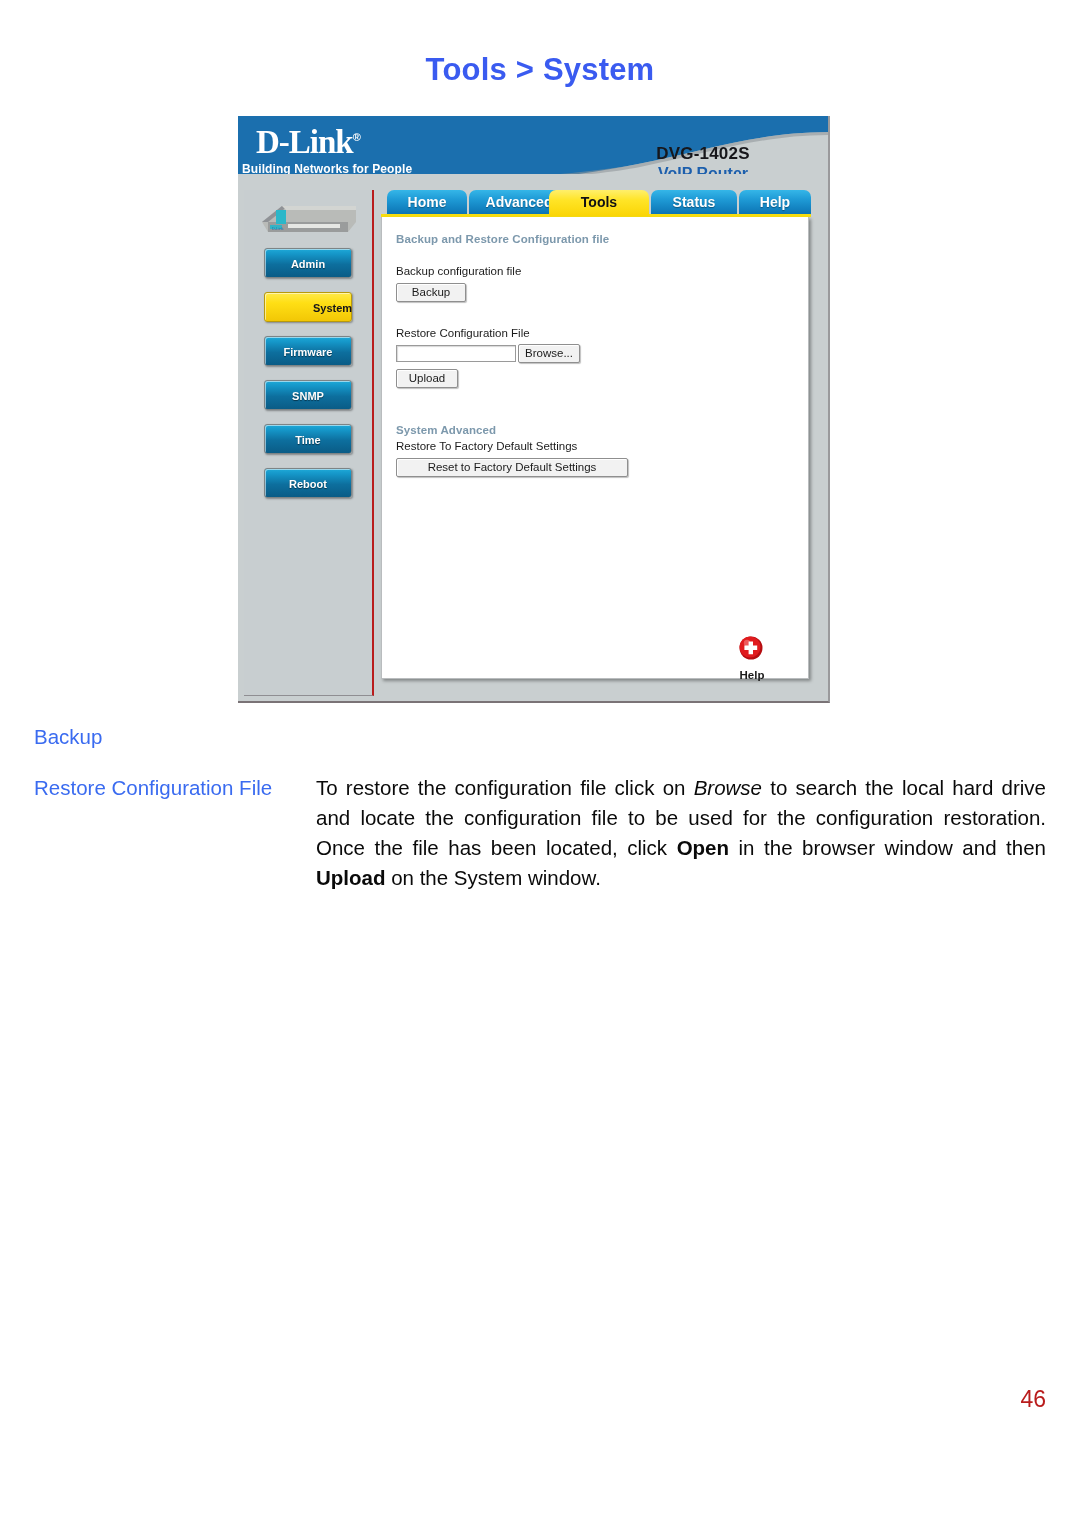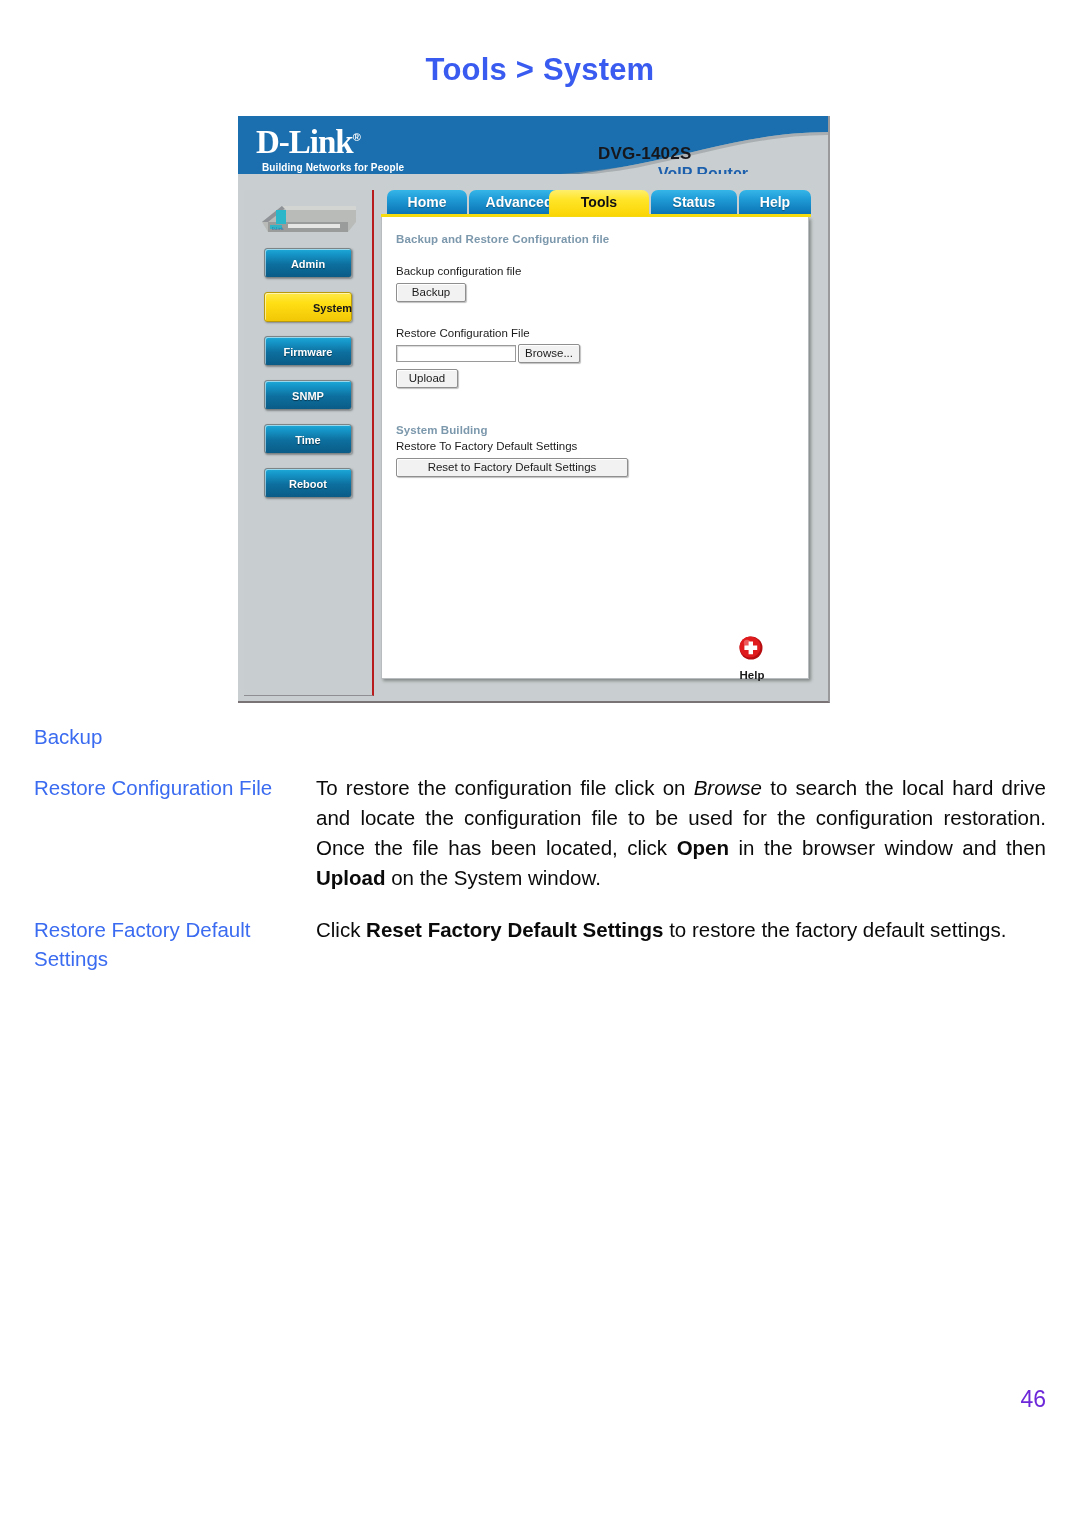--- a/index.html
+++ b/index.html
@@ -63,33 +63,34 @@
     letter-spacing: -1px;
     line-height: 1;
   }
   .dlink-logo .reg {
     font-size: 11px;
     vertical-align: super;
     font-family: "Liberation Sans", sans-serif;
   }
   .dlink-tag {
     position: absolute;
-    left: 24px;
+    left: 4px;
     top: 46px;
     color: #ffffff;
-    font-size: 10px;
+    font-size: 12px;
     font-weight: bold;
     letter-spacing: 0.1px;
     font-family: "Liberation Sans", sans-serif;
   }
   .model-name {
     position: absolute;
     left: 360px;
     top: 28px;
     width: 210px;
+    text-align: center;
     color: #17171b;
     font-size: 17px;
     font-weight: bold;
     letter-spacing: 0.2px;
   }
   .model-sub {
     position: absolute;
     left: 360px;
     top: 49px;
     width: 210px;
@@ -279,21 +280,21 @@
   }
   .desc-def.nojust { text-align: left; }
   .desc-def b { font-weight: bold; }
   .desc-def i { font-style: italic; }
 
   .page-num {
     position: absolute;
     right: 34px;
     top: 1386px;
     font-size: 23px;
-    color: #6d28d9;
+    color: #b91c1c;
   }
 </style>
 </head>
 <body>
 
 <div class="page-title">Tools &gt; System</div>
 
 <div class="shot">
 
   <div class="shot-header">
@@ -348,21 +349,21 @@
       <div class="win-btn" style="left:14px; top:66px; width:70px">Backup</div>
 
       <div class="field-label" style="left:14px; top:110px">Restore Configuration File</div>
 
       <input class="win-input" style="left: 14px; top: 128px; width: 120px;" type="text" value="">
 
       <div class="win-btn" style="left:136px; top:127px; width:62px">Browse...</div>
 
       <div class="win-btn" style="left:14px; top:152px; width:62px">Upload</div>
 
-      <div class="section-head" style="left:14px; top:207px">System Building</div>
+      <div class="section-head" style="left:14px; top:207px">System Advanced</div>
 
       <div class="field-label" style="left:14px; top:223px">Restore To Factory Default Settings</div>
 
       <div class="win-btn" style="left:14px; top:241px; width:232px">Reset to Factory Default Settings</div>
 
       <div class="help-block">
         <svg class="help-icon" viewBox="0 0 28 28">
           <circle cx="13" cy="13" r="11.5" fill="#b50d10"></circle>
           <circle cx="12" cy="12" r="10.5" fill="#e01b1e"></circle>
           <circle cx="9" cy="8" r="3.2" fill="#f36d6f" opacity="0.75"></circle>
@@ -379,20 +380,16 @@
 
   <div class="desc-row">
     <div class="desc-term">Backup</div>
   </div>
 
   <div class="desc-row">
     <div class="desc-term">Restore Configuration File</div>
     <div class="desc-def"><span>To restore the configuration file click on </span><i>Browse</i><span> to search the local hard drive and locate the configuration file to be used for the configuration restoration. Once the file has been located, click </span><b>Open</b><span> in the browser window and then </span><b>Upload</b><span> on the System window.</span></div>
   </div>
 
-  <div class="desc-row">
-    <div class="desc-term">Restore Factory Default Settings</div>
-    <div class="desc-def nojust"><span>Click </span><b>Reset Factory Default Settings</b><span> to restore the factory default settings.</span></div>
-  </div>
 
 </div>
 
 <div class="page-num">46</div>
 
 </body></html>

